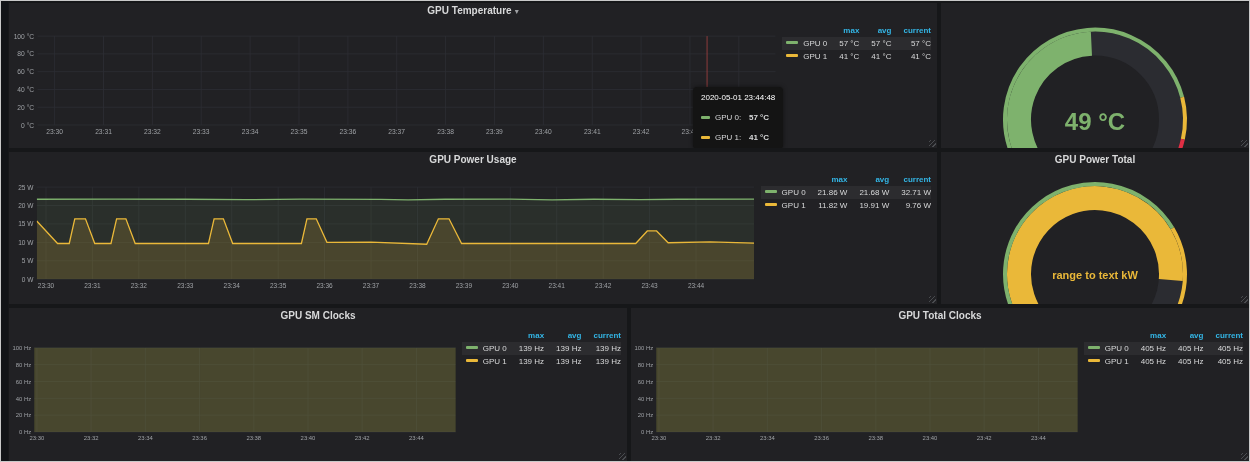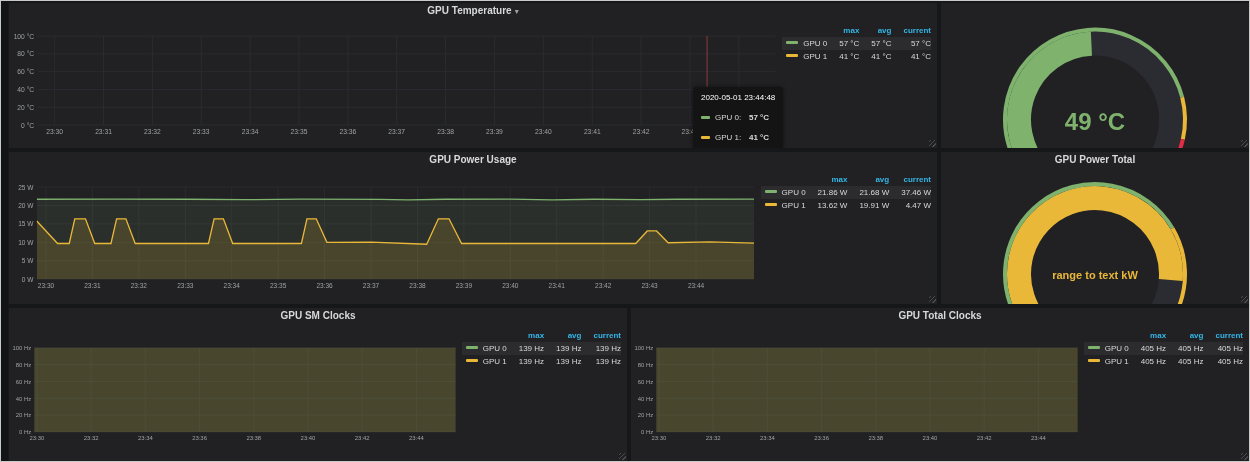--- a/index.html
+++ b/index.html
@@ -212,27 +212,27 @@
             <tr>
               <td></td>
               <td class="lg-h">max</td>
               <td class="lg-h">avg</td>
               <td class="lg-h">current</td>
             </tr>
             <tr class="hl">
               <td class="lg-name"><span class="dash" style="background: rgb(126, 178, 109);"></span>GPU 0</td>
               <td>21.86 W</td>
               <td>21.68 W</td>
-              <td>37.46 W</td>
+              <td>32.71 W</td>
             </tr>
             <tr>
               <td class="lg-name"><span class="dash" style="background: rgb(234, 184, 57);"></span>GPU 1</td>
-              <td>13.62 W</td>
+              <td>11.82 W</td>
               <td>19.91 W</td>
-              <td>4.47 W</td>
+              <td>9.76 W</td>
             </tr>
           </tbody>
         </table>
       </div>
   </div>
   <span class="rsz"></span>
 </div>
 
 <div class="panel" style="left:940px;top:151px;width:308px;height:152px">
   <div class="panel-title">

